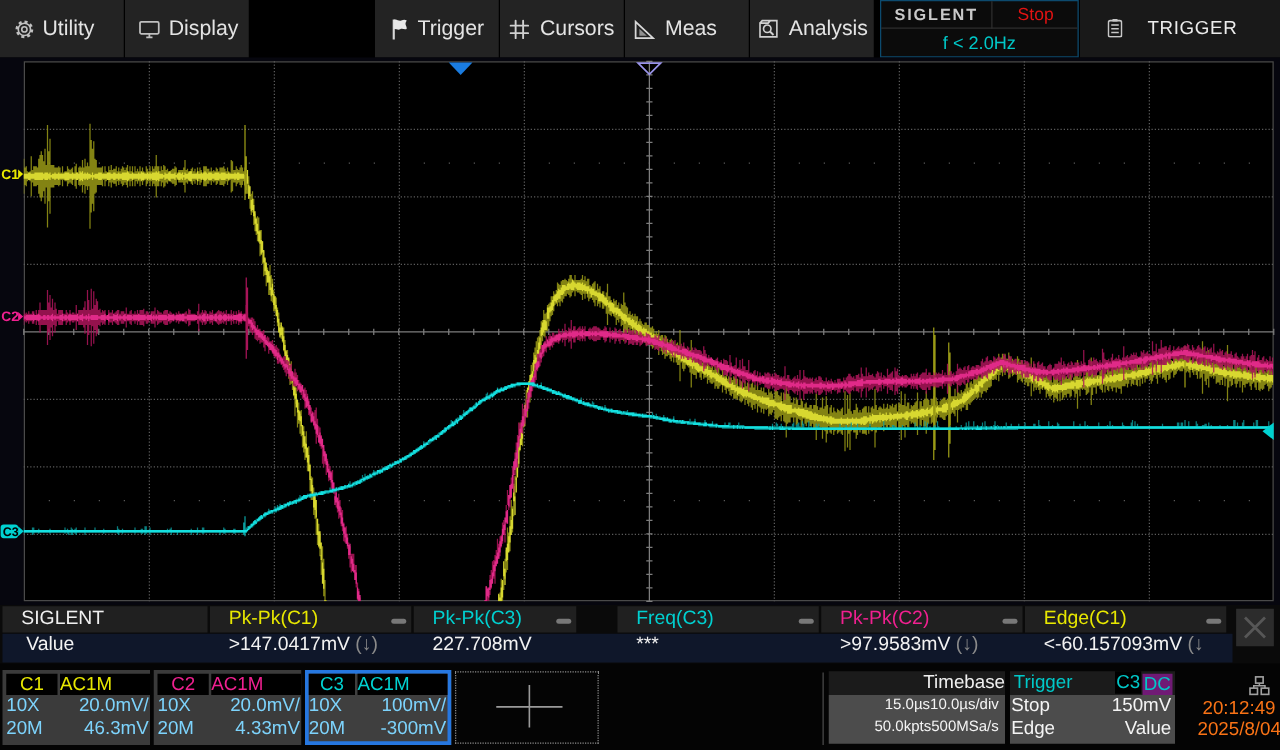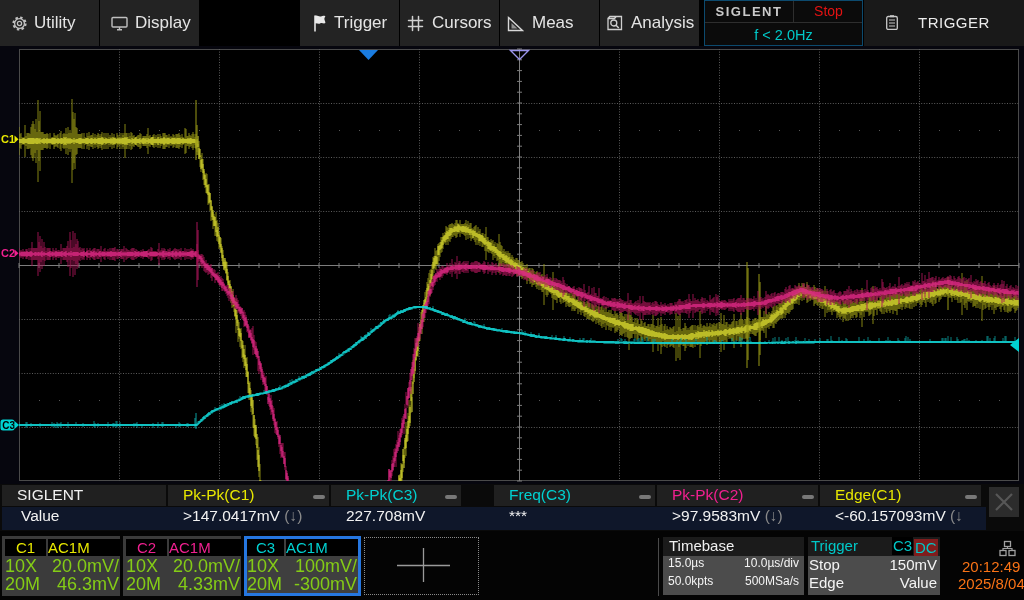--- a/index.html
+++ b/index.html
@@ -28,24 +28,24 @@
 .mv { position:absolute; top:0px; font-size:15.5px; color:#f2f2f2; white-space:nowrap; }
 .mv em { font-style:normal; color:#8a8a8a; }
 .mv em b { font-weight:bold; }
 #mclose { position:absolute; left:989px; top:487px; width:30px; height:30px; background:#2c2c2c; }
 
 #bottom { position:absolute; left:0; top:531px; width:1024px; height:69px; background:#040404; }
 .chbox { position:absolute; top:5px; width:118px; height:60px; background:#3b3b3b; }
 .chip { position:absolute; top:3px; height:17px; background:#000; font-size:15px; line-height:17px; }
 .chipL { left:3px; width:41px; text-align:center; }
 .chipR { left:46px; width:72px; text-align:left; padding-right:3px; }
-.r2,.r3 { position:absolute; left:3px; width:114px; font-size:18px; color:#84cc16; }
+.r2,.r3 { position:absolute; left:3px; width:114px; font-size:15px; color:#7dd3fc; }
 .r2 { top:20px; } .r3 { top:38px; }
 .r2 u,.r3 u { float:right; text-decoration:none; }
-#tbpanel { position:absolute; left:663px; top:6px; width:141px; height:58px; }
+#tbpanel { position:absolute; left:663px; top:6px; width:141px; height:58px;text-align:right; }
 #tbpanel .hd { position:absolute; left:0; top:0; width:100%; height:19px; background:#1b1b1b; color:#f0f0f0; font-size:15px; line-height:18px; padding-left:6px; }
 #tbpanel .bd { position:absolute; left:0; top:19px; width:100%; height:39px; background:#4c4c4c; color:#f4f4f4; font-size:12px; }
 .tr { position:absolute; left:5px; width:131px; white-space:nowrap; }
 .tr u { float:right; text-decoration:none; }
 #trpanel { position:absolute; left:808px; top:6px; width:132px; height:58px; }
 #trpanel .hd { position:absolute; left:0; top:0; width:100%; height:19px; background:#1b1b1b; color:#00c8c8; font-size:15px; line-height:18px; padding-left:3px; }
 #trpanel .bd { position:absolute; left:0; top:19px; width:100%; height:39px; background:#4c4c4c; color:#f4f4f4; font-size:15px; }
 #clock { position:absolute; left:944px; top:6px; width:70px; height:58px; color:#f97316; font-size:15px;margin-left:12px; }
 </style></head>
 <body>
@@ -214,21 +214,21 @@
     </svg>
   <div style="position:absolute;left:658px;top:7px;width:1px;height:58px;background:#4a4a4a"></div>
   <div id="tbpanel">
     <div class="hd">Timebase</div>
     <div class="bd">
       <div class="tr" style="top:0px">15.0µs<u>10.0µs/div</u></div>
       <div class="tr" style="top:18px">50.0kpts<u>500MSa/s</u></div>
     </div>
   </div>
   <div id="trpanel">
-    <div class="hd">Trigger<span style="position:absolute;left:84px;top:0;background:#000;padding:0 1px">C3</span><span style="position:absolute;left:106px;top:2px;background:#7f1d1d;padding:0 1px">DC</span></div>
+    <div class="hd">Trigger<span style="position:absolute;left:84px;top:0;background:#000;padding:0 1px">C3</span><span style="position:absolute;left:106px;top:2px;background:#701a75;padding:0 1px">DC</span></div>
     <div class="bd">
       <div class="tr" style="top:0px;left:1px;width:128px">Stop<u>150mV</u></div>
       <div class="tr" style="top:18px;left:1px;width:128px">Edge<u>Value</u></div>
     </div>
   </div>
   <div id="clock">
     <svg style="position:absolute;left:43px;top:3px" width="17" height="17" viewBox="0 0 17 17">
         <rect x="5.5" y="1.5" width="6" height="5" fill="none" stroke="#a0a0a0" stroke-width="1.3"></rect>
         <rect x="1" y="10.5" width="6" height="5" fill="none" stroke="#a0a0a0" stroke-width="1.3"></rect>
         <rect x="10" y="10.5" width="6" height="5" fill="none" stroke="#a0a0a0" stroke-width="1.3"></rect>

